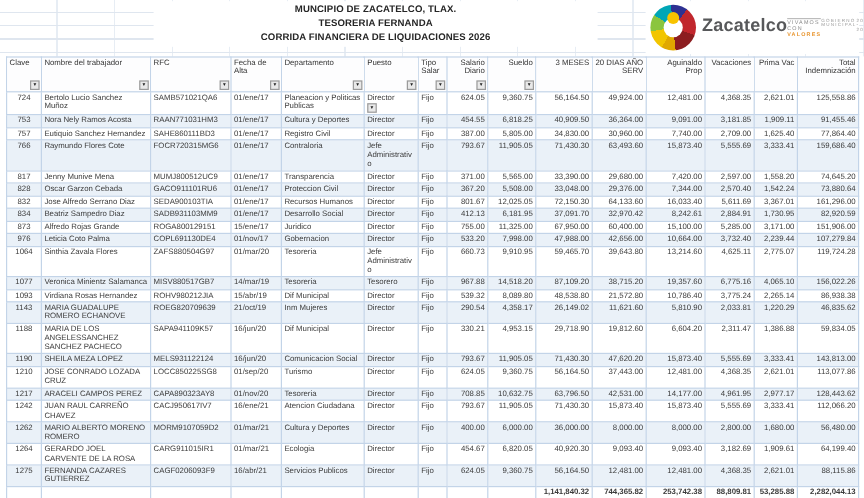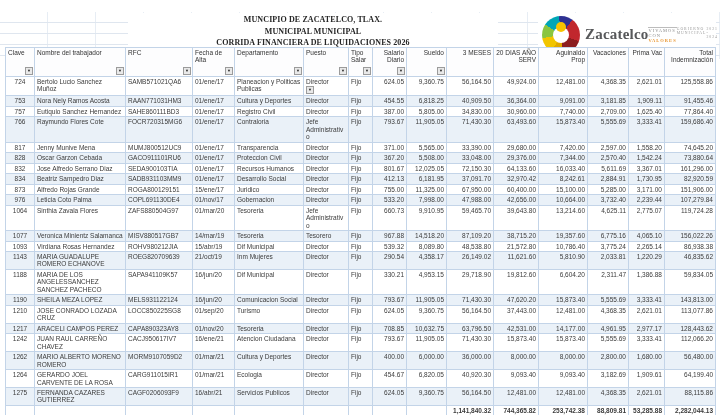--- a/index.html
+++ b/index.html
@@ -1,24 +1,23 @@
 <!DOCTYPE html>
 <html><head>
 <meta charset="utf-8">
 <style>
   html,body{margin:0;padding:0;background:#ffffff;}
   body{width:720px;height:415px;overflow:hidden;font-family:"Liberation Sans",sans-serif;-webkit-font-smoothing:antialiased;}
   .sheet{position:relative;width:720px;height:415px;background:#fff;}
 
   
-  .topbar{position:absolute;left:0;top:12px;width:720px;height:47px;
+  .topbar{position:absolute;left:0;top:0;width:720px;height:47px;
     background:
       repeating-linear-gradient(to bottom,transparent 0,transparent 10px,#dfe6ef 10px,#dfe6ef 11px),
       repeating-linear-gradient(to right,transparent 0,transparent 47px,#e7edf4 47px,#e7edf4 48px);
-    font-family: Liberation Serif, serif;
   }
   .title-block{position:absolute;left:128px;top:1px;width:370px;background:#fff;text-align:center;padding:1px 0 2px 0;}
   .title-block div{font-size:8px;font-weight:bold;color:#262626;line-height:1.45;letter-spacing:.1px;}
 
   .logo-block{position:absolute;right:4px;top:1px;width:178px;height:44px;background:#fff;display:flex;align-items:center;gap:5px;padding:1px 4px;box-sizing:border-box;}
   .emblem{position:relative;width:38px;height:38px;border-radius:50%;flex:0 0 auto;
     background:conic-gradient(from 210deg,#f2c500 0 14%,#8bc53f 14% 26%,#00a6b6 26% 40%,#2e3192 40% 52%,#c1272d 52% 72%,#8c1d20 72% 90%,#e0a800 90% 100%);}
   .emblem::after{content:"";position:absolute;left:11px;top:11px;width:16px;height:16px;border-radius:50%;background:#fff;}
   .emblem::before{content:"";position:absolute;left:14px;top:6px;width:10px;height:10px;border-radius:50%;background:#f8c300;z-index:2;}
   .logo-text{display:flex;flex-direction:row;line-height:1.1;}
@@ -38,21 +37,21 @@
   .dd-btn{display:inline-block;width:8px;height:8px;background:#e9e9e9;border:1px solid #9b9b9b;box-sizing:border-box;font-size:4px;color:#222;line-height:6px;text-align:center;margin-top:1px;}
   tfoot td{font-weight:bold;background:#fff;border-top:1px solid #9fb8d8;}
 </style>
 </head>
 <body>
 
 <div class="sheet">
   <div class="topbar">
     <div class="title-block">
       <div>MUNCIPIO DE ZACATELCO, TLAX.</div>
-      <div>MUNICIPAL MUNICIPAL</div>
+      <div>TESORERIA FERNANDA</div>
       <div>CORRIDA FINANCIERA DE LIQUIDACIONES  2026</div>
     </div>
     <div class="logo-block">
       <div class="emblem"></div>
       <div class="logo-text">
         <span class="logo-name">Zacatelco</span>
         <span class="logo-tag"><span>VIVAMOS CON </span><span class="accent" id="logo-accent" style="color: rgb(232, 149, 47);">VALORES</span></span>
         <span class="logo-sub">GOBIERNO MUNICIPAL</span>
         <span class="logo-sub">2021 - 2024</span>
       </div>

